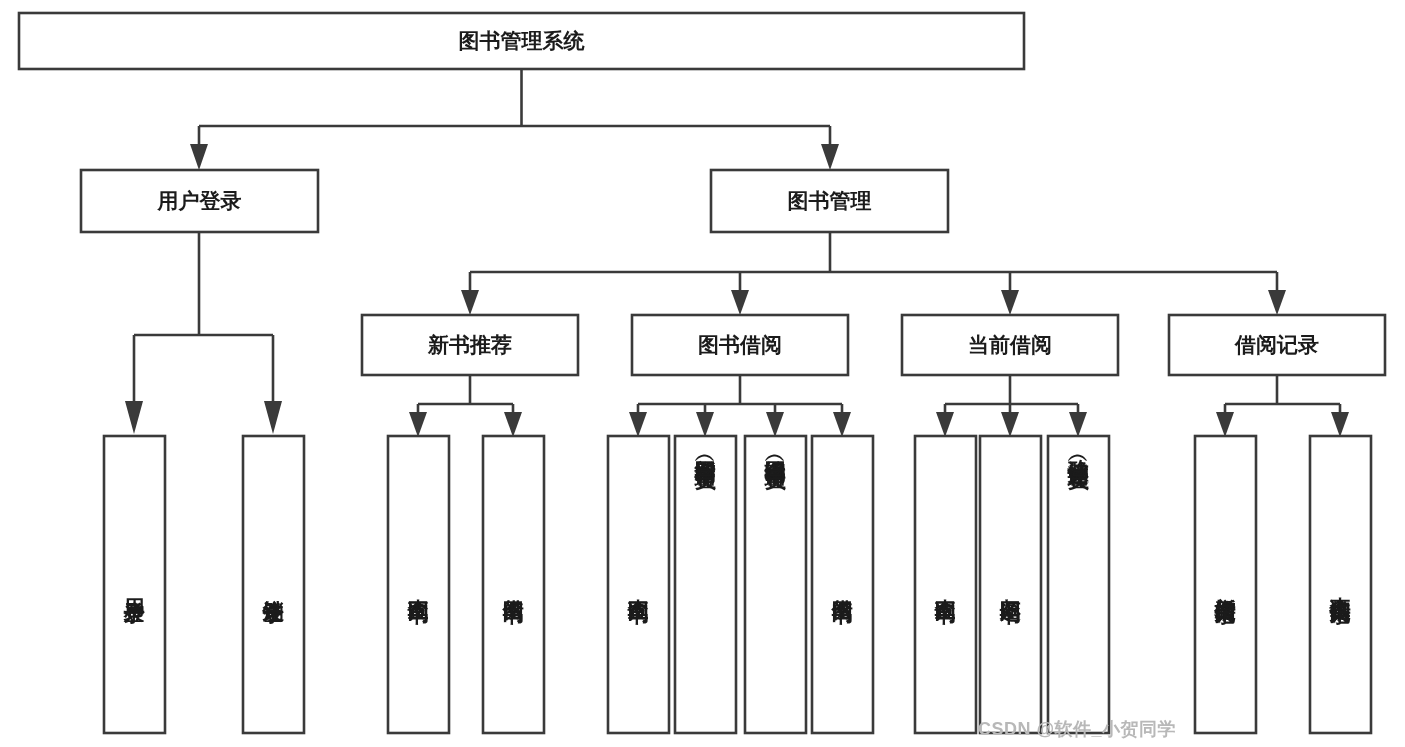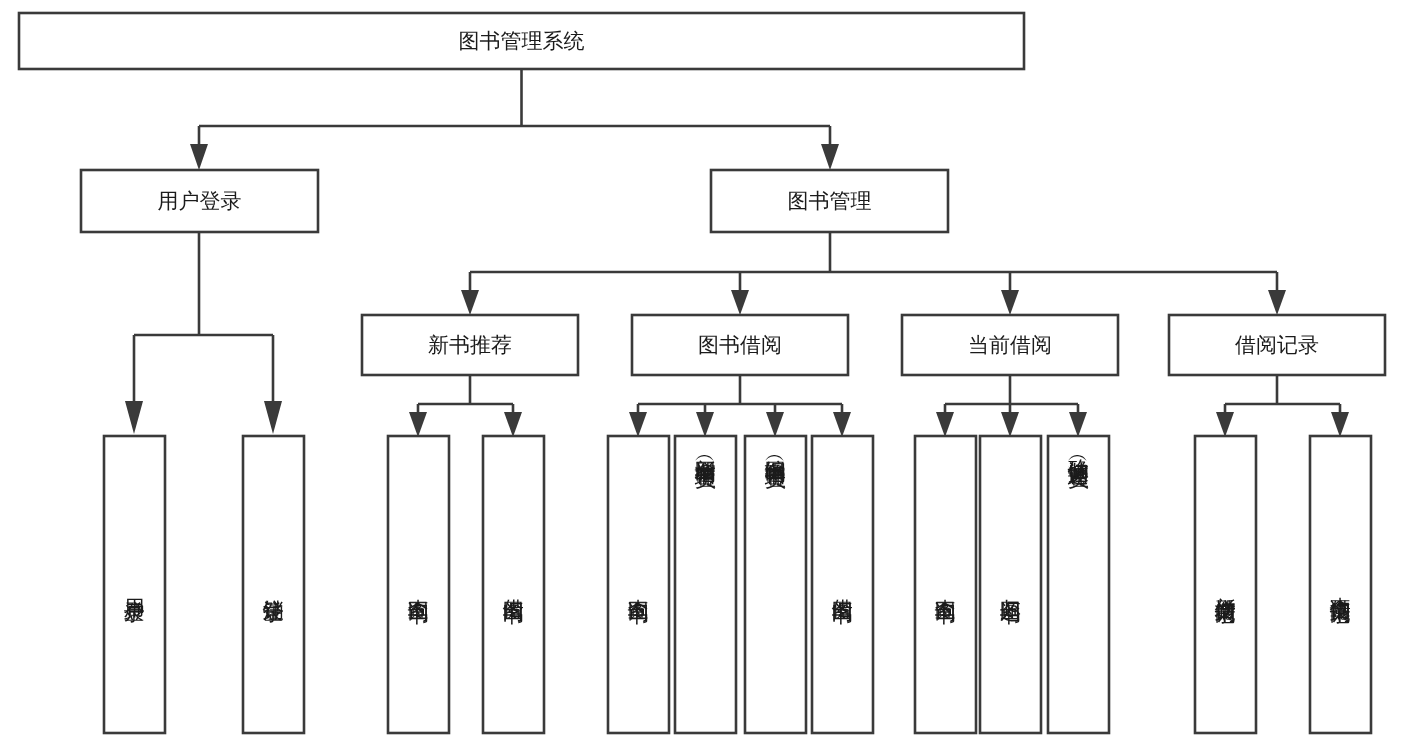--- a/index.html
+++ b/index.html
@@ -11,20 +11,21 @@
     width: 1405px;
     height: 747px;
     font-family: "Liberation Sans", "DejaVu Sans", sans-serif;
     overflow: hidden;
     position: relative;
   }
   #diagram-root {
     position: relative;
     width: 1190px;
     height: 747px;
+    font-weight: bold;
   }
   svg.flow {
     position: absolute;
     left: 0;
     top: 0;
     width: 1405px;
     height: 747px;
     display: block;
   }
   .nodebox {
@@ -242,14 +243,15 @@
     <span class="leaf-label">确认归还（管理员）</span>
   </div>
 
   <div class="leaf-label-wrap" style="left:1195px; top:436px; width:61px; height:297px;">
     <span class="leaf-label centered-v">新增借阅记录</span>
   </div>
   <div class="leaf-label-wrap" style="left:1310px; top:436px; width:61px; height:297px;">
     <span class="leaf-label centered-v">查询借阅记录</span>
   </div>
 
+  <div class="watermark">CSDN @软件_小贺同学</div>
 
 </div>
 
 </body></html>

